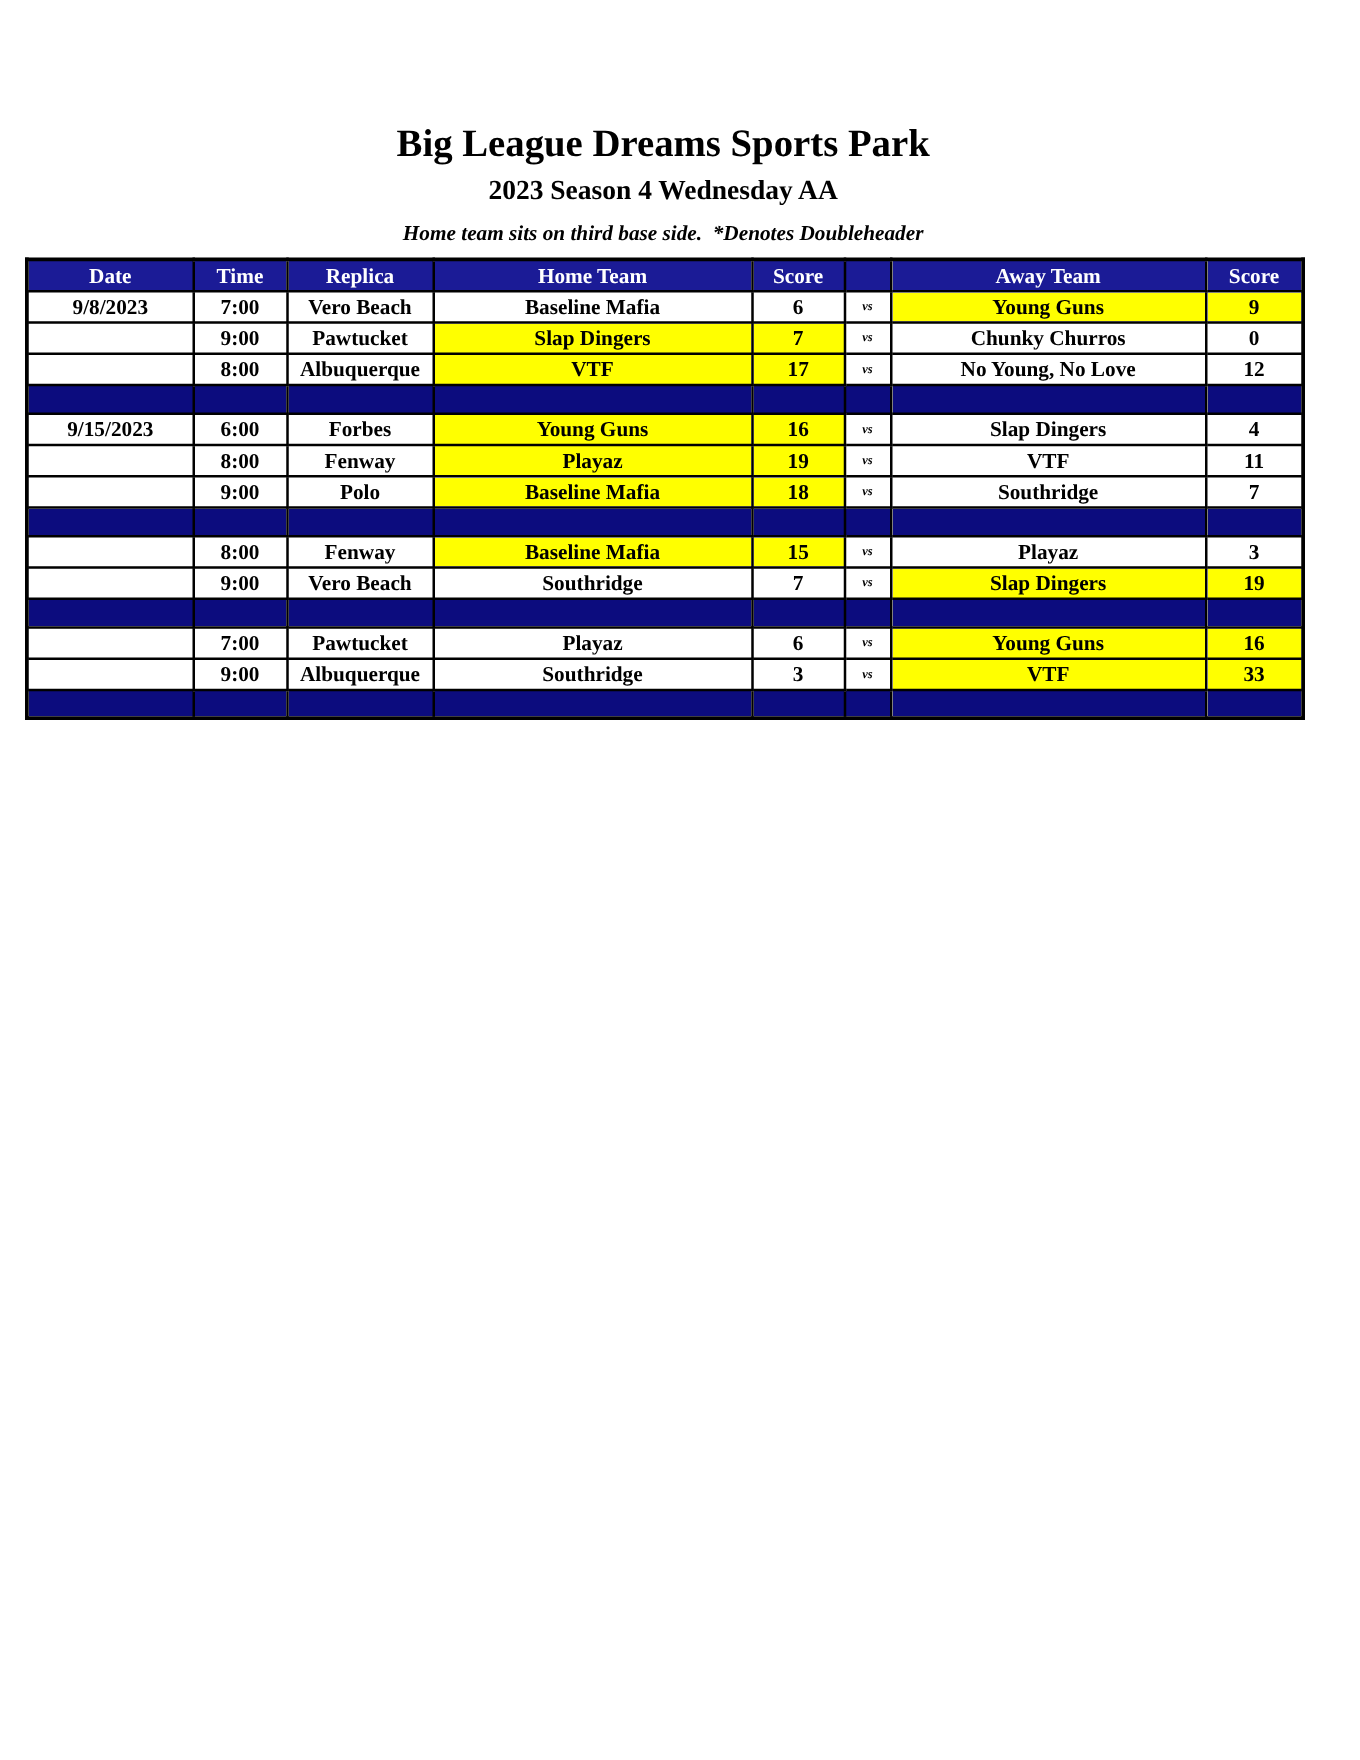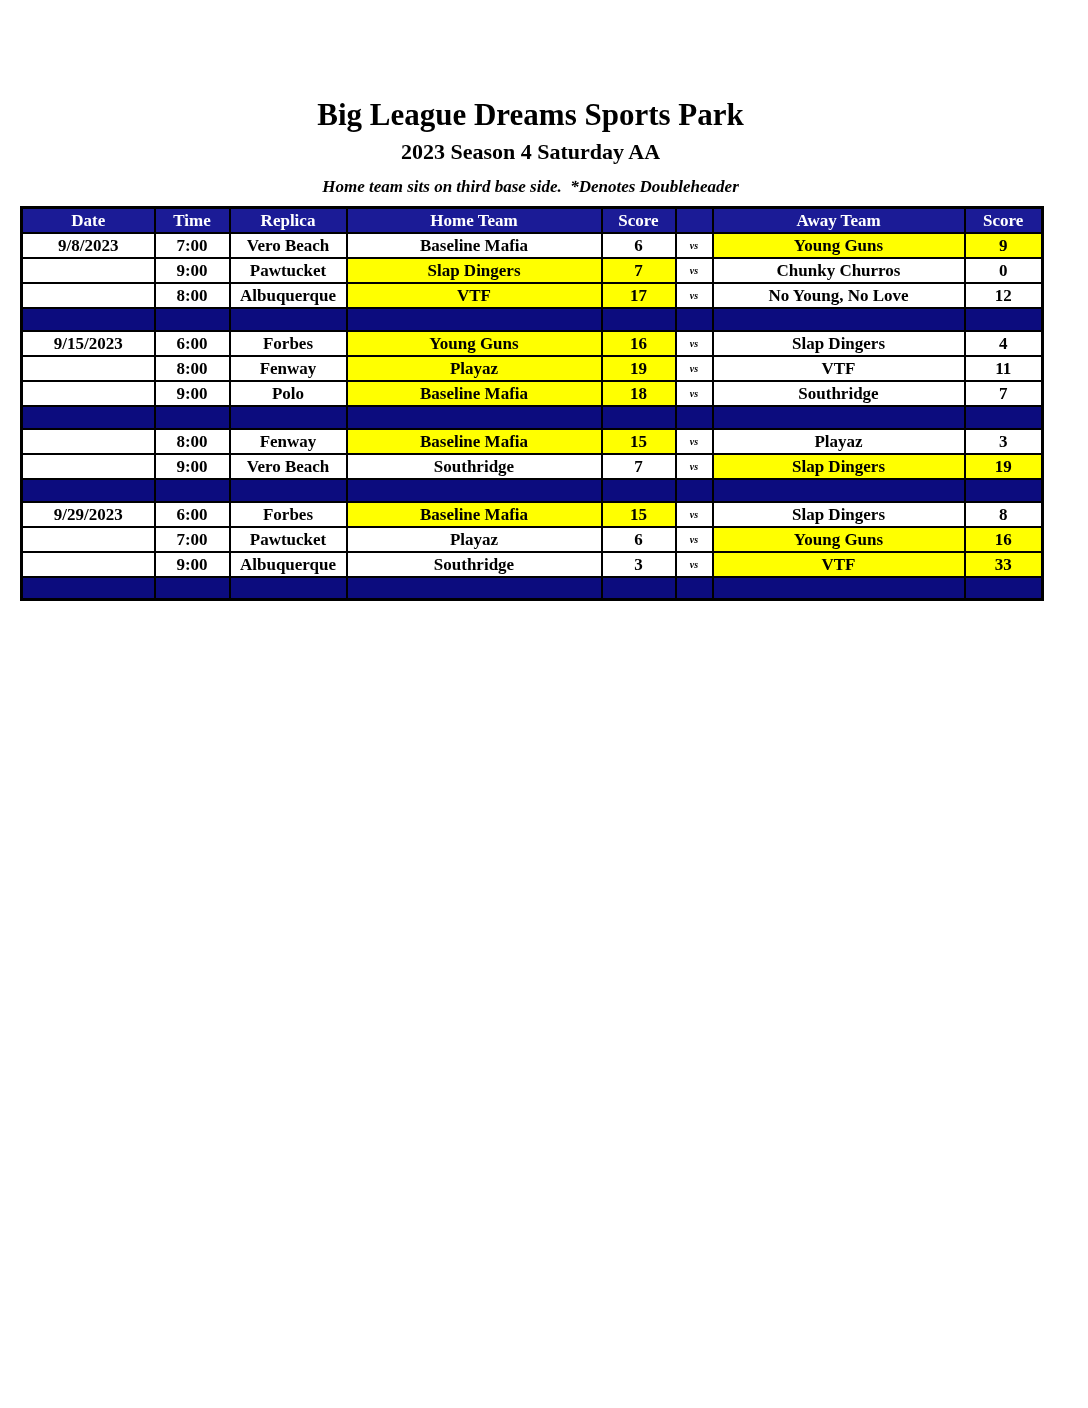--- a/index.html
+++ b/index.html
@@ -81,21 +81,21 @@
     font-style: italic;
     font-size: 10px;
   }
 </style>
 </head>
 <body>
 
 <div class="sheet">
   <div class="content">
     <h1 class="title">Big League Dreams Sports Park</h1>
-    <div class="subtitle">2023 Season 4 Saturday AA</div>
+    <div class="subtitle">2023 Season 4 Wednesday AA</div>
     <div class="note">Home team sits on third base side.&nbsp; *Denotes Doubleheader</div>
 
     <table class="schedule">
       <colgroup>
         <col style="width:133px">
           <col style="width:75px">
           <col style="width:117px">
           <col style="width:255px">
         <col style="width:74px">
           <col style="width:37px">
@@ -219,30 +219,20 @@
             <td class="sep-cell"></td>
             <td class="sep-cell"></td>
             <td class="sep-cell"></td>
             <td class="sep-cell"></td>
             <td class="sep-cell"></td>
             <td class="sep-cell"></td>
             <td class="sep-cell"></td>
             <td class="sep-cell"></td>
           </tr>
           <tr>
-            <td>9/29/2023</td>
-            <td>6:00</td>
-            <td>Forbes</td>
-            <td class="hl">Baseline Mafia</td>
-            <td class="hl">15</td>
-            <td class="vs-cell">vs</td>
-            <td>Slap Dingers</td>
-            <td>8</td>
-          </tr>
-          <tr>
             <td></td>
             <td>7:00</td>
             <td>Pawtucket</td>
             <td>Playaz</td>
             <td>6</td>
             <td class="vs-cell">vs</td>
             <td class="hl">Young Guns</td>
             <td class="hl">16</td>
           </tr>
           <tr>

